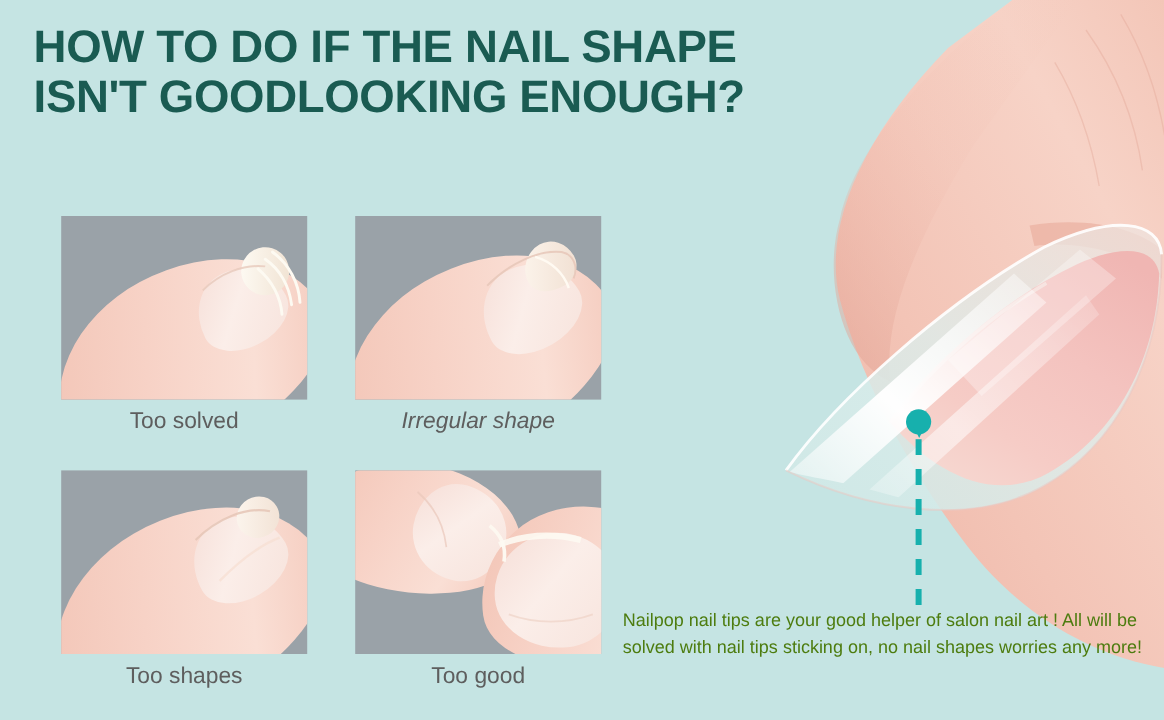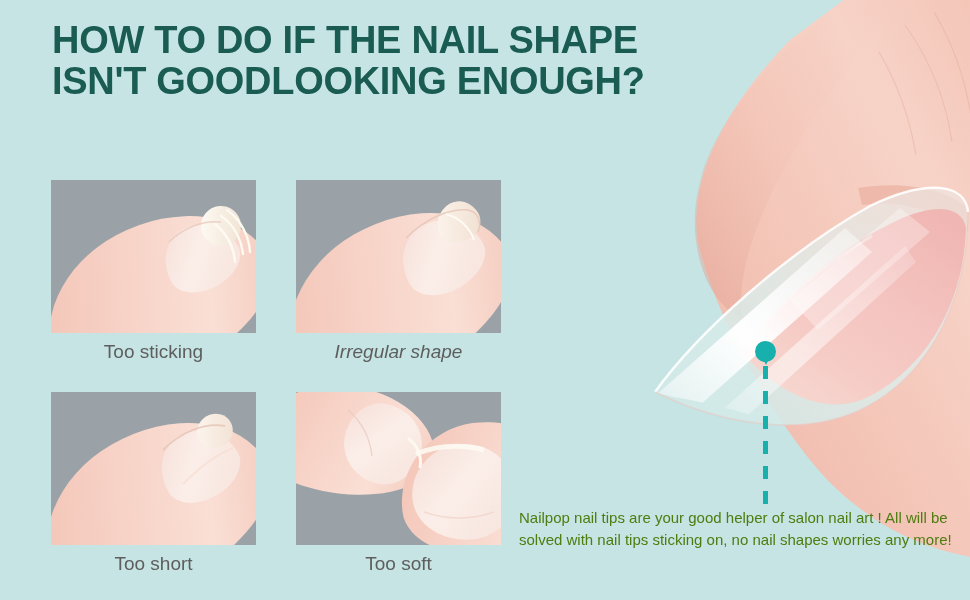--- a/index.html
+++ b/index.html
@@ -10,21 +10,21 @@
   }
   #stage {
     position:relative;
     width:970px; height:600px;
     background:#c5e4e3;
     overflow:hidden;
   }
 
   
   #headline {
-    position:absolute; left:52px; top:20px; width:720px;
+    position:absolute; left:28px; top:20px; width:720px;
     font-size:38px; line-height:1.07; font-weight:bold;
     letter-spacing:-0.3px;
     color:#1a5b52;
     white-space:pre-line;
     z-index:6;
   }
   #subtitle {
     position:absolute; left:41px; top:113px;
     font-size:16px; color:#6e6e6e; letter-spacing:0.1px;
     z-index:6;
@@ -182,21 +182,21 @@
     <div class="nail-white" style="left:150px; top:26px; width:40px; height:40px; transform:rotate(-28deg); background:linear-gradient(120deg,#fffdf7,#efe0cf);"></div>
     <svg width="205" height="153" style="position:absolute; left:0; top:0;">
       <g stroke="#fdfaf2" stroke-width="2.4" fill="none" stroke-linecap="round">
         <path d="M170 36 C182 44 190 58 192 74"></path>
         <path d="M176 30 C190 40 198 56 199 72"></path>
         <path d="M164 44 C176 54 183 68 184 82"></path>
       </g>
       <path d="M118 62 C132 48 152 40 170 42" stroke="#e7c9bb" stroke-width="1.6" fill="none" opacity="0.8"></path>
     </svg>
   </div>
-  <div class="tile-label" style="left:51px; top:341px;">Too sticking</div>
+  <div class="tile-label" style="left:51px; top:341px;">Too solved</div>
 
   <div class="tile" style="left:296px; top:180px;">
     <div class="finger" style="left:-20px; top:42px; width:240px; height:152px; transform:rotate(-30deg);"></div>
     <div class="nailplate" style="left:104px; top:40px; width:84px; height:72px; transform:rotate(-30deg);"></div>
     <div class="nail-white" style="left:140px; top:22px; width:44px; height:40px; transform:rotate(-30deg); background:linear-gradient(120deg,#fdf6ee,#f0ded0); border-radius:54% 46% 44% 56%/60% 56% 44% 40%;"></div>
     <svg width="205" height="153" style="position:absolute; left:0; top:0;">
       <path d="M110 58 C128 40 152 28 172 30 C182 32 186 42 182 52" stroke="#e6c7b9" stroke-width="1.6" fill="none" opacity="0.85"></path>
       <path d="M150 34 C164 38 174 48 178 60" stroke="#fffaf2" stroke-width="2" fill="none"></path>
     </svg>
   </div>
@@ -204,35 +204,35 @@
 
   <div class="tile" style="left:51px; top:392px;">
     <div class="finger" style="left:-18px; top:40px; width:242px; height:154px; transform:rotate(-30deg);"></div>
     <div class="nailplate" style="left:108px; top:38px; width:80px; height:70px; transform:rotate(-30deg);"></div>
     <div class="nail-white" style="left:146px; top:22px; width:36px; height:34px; transform:rotate(-30deg); background:linear-gradient(120deg,#fdf7f0,#f1e0d2);"></div>
     <svg width="205" height="153" style="position:absolute; left:0; top:0;">
       <path d="M112 58 C130 40 154 30 174 34" stroke="#e5c5b6" stroke-width="1.8" fill="none" opacity="0.85"></path>
       <path d="M132 92 C148 76 166 62 182 56" stroke="#f6ded2" stroke-width="2" fill="none" opacity="0.7"></path>
     </svg>
   </div>
-  <div class="tile-label" style="left:51px; top:553px;">Too short</div>
+  <div class="tile-label" style="left:51px; top:553px;">Too shapes</div>
 
   <div class="tile" style="left:296px; top:392px;">
 
     <div class="finger" style="left:-40px; top:-6px; width:180px; height:108px; transform:rotate(6deg);"></div>
     <div class="nailplate" style="left:48px; top:12px; width:78px; height:80px; transform:rotate(10deg); border-radius:44% 56% 46% 54%/50% 50% 50% 50%;"></div>
 
     <div class="finger" style="left:104px; top:30px; width:170px; height:132px; transform:rotate(-8deg);"></div>
     <div class="nailplate" style="left:116px; top:52px; width:104px; height:96px; transform:rotate(-6deg); border-radius:50% 50% 46% 54%/52% 52% 48% 48%;"></div>
     <svg width="205" height="153" style="position:absolute; left:0; top:0;">
       <path d="M112 46 C122 54 126 64 124 76" stroke="#fdf8f0" stroke-width="3" fill="none"></path>
       <path d="M120 62 C140 54 164 52 188 58" stroke="#fdf9f2" stroke-width="5" fill="none" opacity="0.9"></path>
       <path d="M52 18 C66 30 74 46 76 64" stroke="#e9c8ba" stroke-width="1.4" fill="none" opacity="0.7"></path>
       <path d="M128 120 C150 128 176 128 198 120" stroke="#edcec1" stroke-width="1.4" fill="none" opacity="0.6"></path>
     </svg>
   </div>
-  <div class="tile-label" style="left:296px; top:553px;">Too soft</div>
+  <div class="tile-label" style="left:296px; top:553px;">Too good</div>
 
   <div id="pin"></div>
   <div id="dash"></div>
   <div id="promo">Nailpop nail tips are your good helper of salon nail art ! All will be solved with nail tips sticking on, no nail shapes worries any more!</div>
 
 </div>
 
 </body></html>

